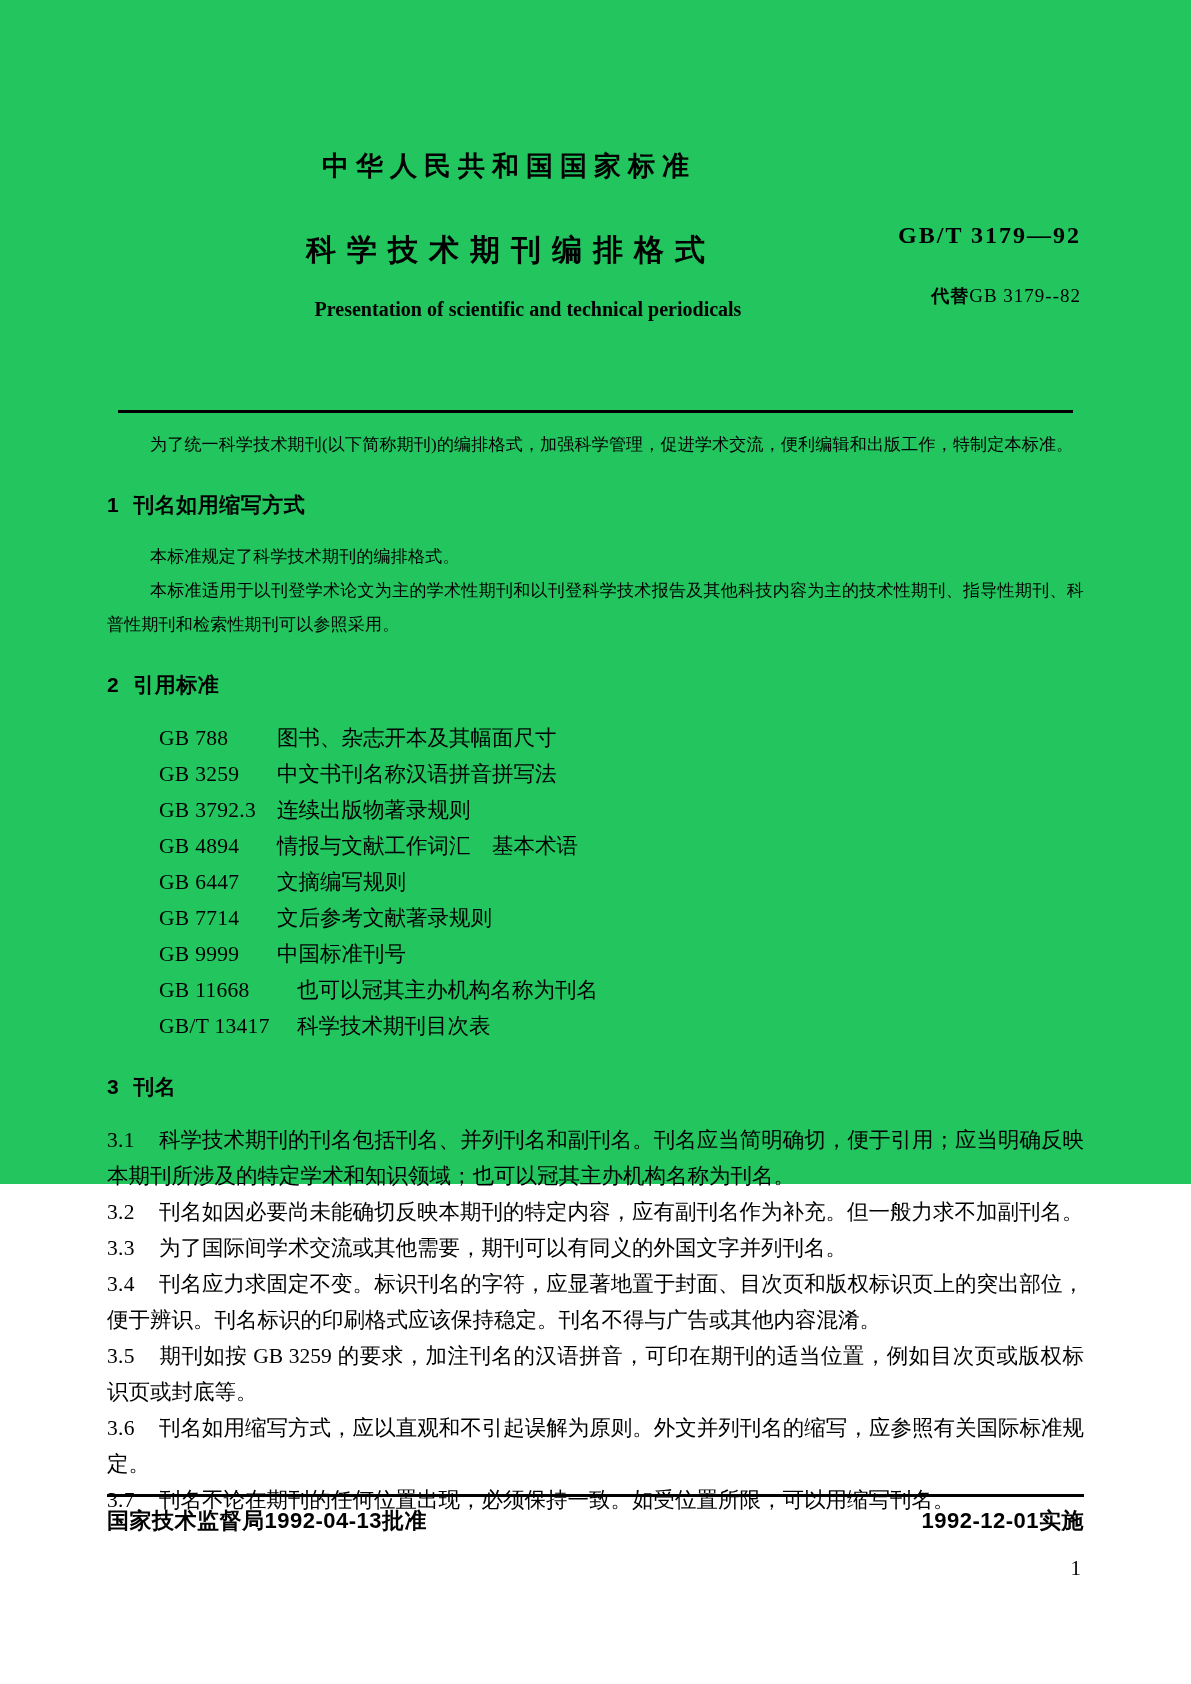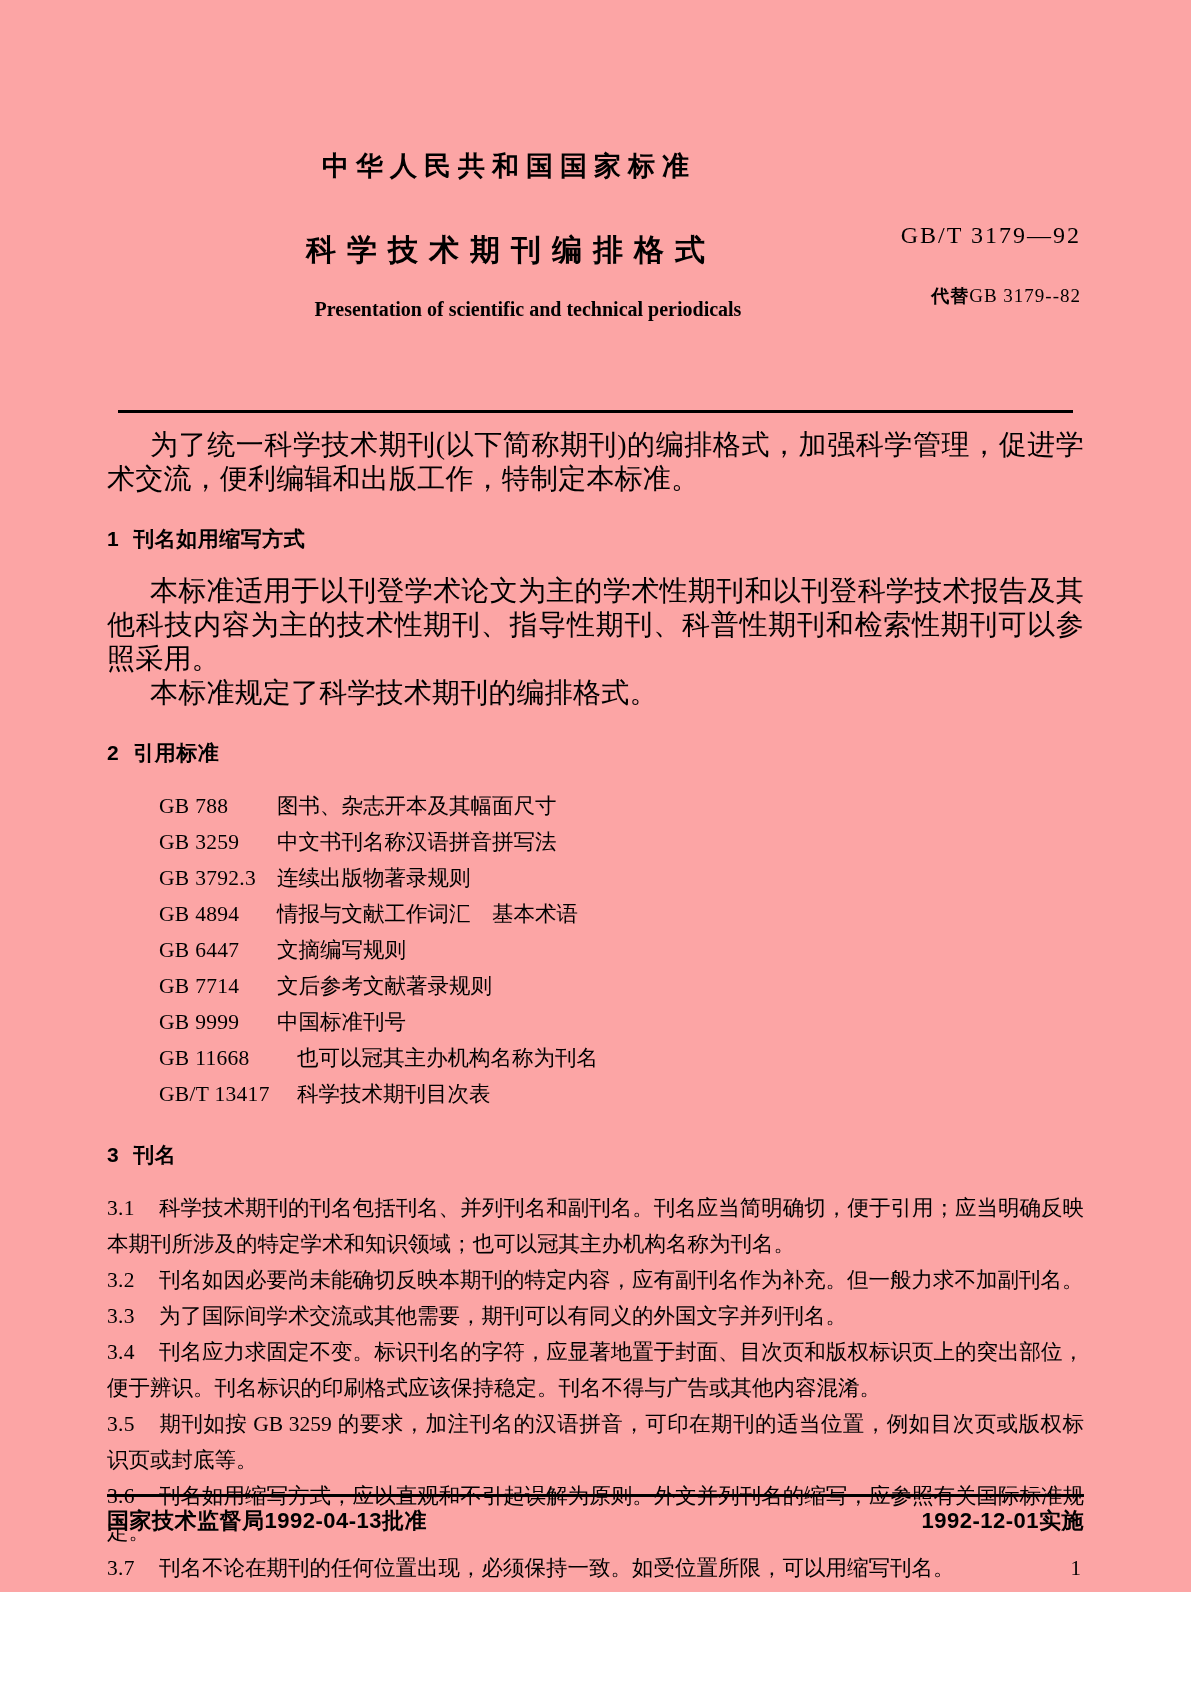--- a/index.html
+++ b/index.html
@@ -13,22 +13,22 @@
     position: relative;
     font-family: "Liberation Serif", "DejaVu Serif", serif;
     color: #000000;
     overflow: hidden;
   }
 
   .page {
     position: absolute;
     left: 0; top: 0;
     width: 1191px;
-    height: 1592px;
-    background: #fca5a5;
+    height: 1184px;
+    background: #22c55e;
   }
 
   
   .header {
     position: absolute;
     left: 0;
     top: 150px;
     width: 1191px;
   }
 
@@ -63,21 +63,21 @@
     letter-spacing: 0px;
     margin-top: 30px;
     margin-left: -135px;
   }
 
   .std-number {
     position: absolute;
     right: 110px;
     top: 72px;
     font-family: "Liberation Serif", "DejaVu Serif", serif;
-    font-weight: normal;
+    font-weight: bold;
     font-size: 24px;
     letter-spacing: 2px;
     white-space: nowrap;
   }
 
   .std-replaces {
     position: absolute;
     right: 110px;
     top: 134px;
     font-family: "Liberation Serif", "DejaVu Serif", serif;
@@ -112,21 +112,21 @@
   .body {
     position: absolute;
     left: 107px;
     top: 428px;
     width: 977px;
   }
 
   p.para {
     margin: 0;
     font-family: "Liberation Serif", "DejaVu Serif", serif;
-    font-size: 28px;
+    font-size: 17px;
     line-height: 34px;
     text-align: justify;
     text-justify: inter-character;
     letter-spacing: 0.2px;
   }
   p.indent { text-indent: 43px; }
   .gap-m { height: 18px; }
   .gap-l { height: 26px; }
 
   h2.section {
@@ -214,22 +214,22 @@
   <div class="rule-top"></div>
 
   <div class="body">
 
     <p class="para indent">为了统一科学技术期刊(以下简称期刊)的编排格式，加强科学管理，促进学术交流，便利编辑和出版工作，特制定本标准。</p>
 
     <div class="gap-l"></div>
 
     <h2 class="section"><span class="num">1</span><span>刊名如用缩写方式</span></h2>
     <div class="gap-m"></div>
+    <p class="para indent">本标准规定了科学技术期刊的编排格式。</p>
     <p class="para indent">本标准适用于以刊登学术论文为主的学术性期刊和以刊登科学技术报告及其他科技内容为主的技术性期刊、指导性期刊、科普性期刊和检索性期刊可以参照采用。</p>
-    <p class="para indent">本标准规定了科学技术期刊的编排格式。</p>
 
     <div class="gap-l"></div>
 
     <h2 class="section"><span class="num">2</span><span>引用标准</span></h2>
     <div class="gap-m"></div>
 
     <ul class="ref-list">
       <li><span class="code">GB 788</span><span class="title">图书、杂志开本及其幅面尺寸</span></li>
       <li><span class="code">GB 3259</span><span class="title">中文书刊名称汉语拼音拼写法</span></li>
       <li><span class="code">GB 3792.3</span><span class="title">连续出版物著录规则</span></li>

